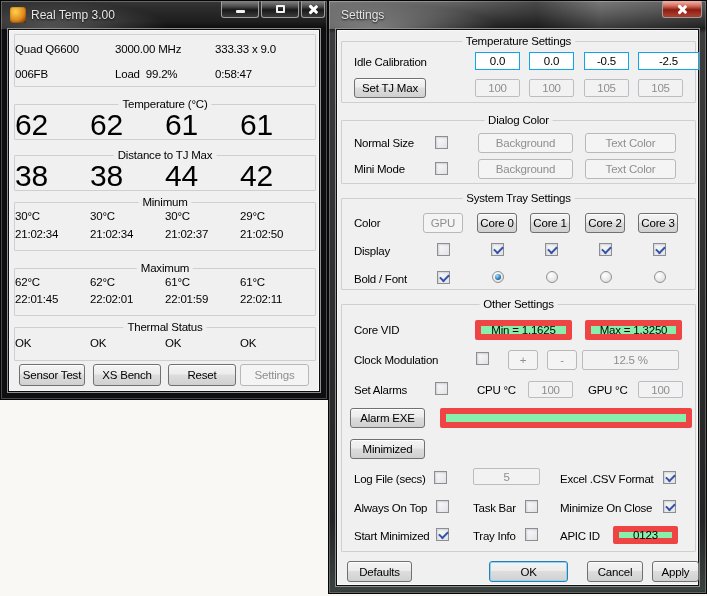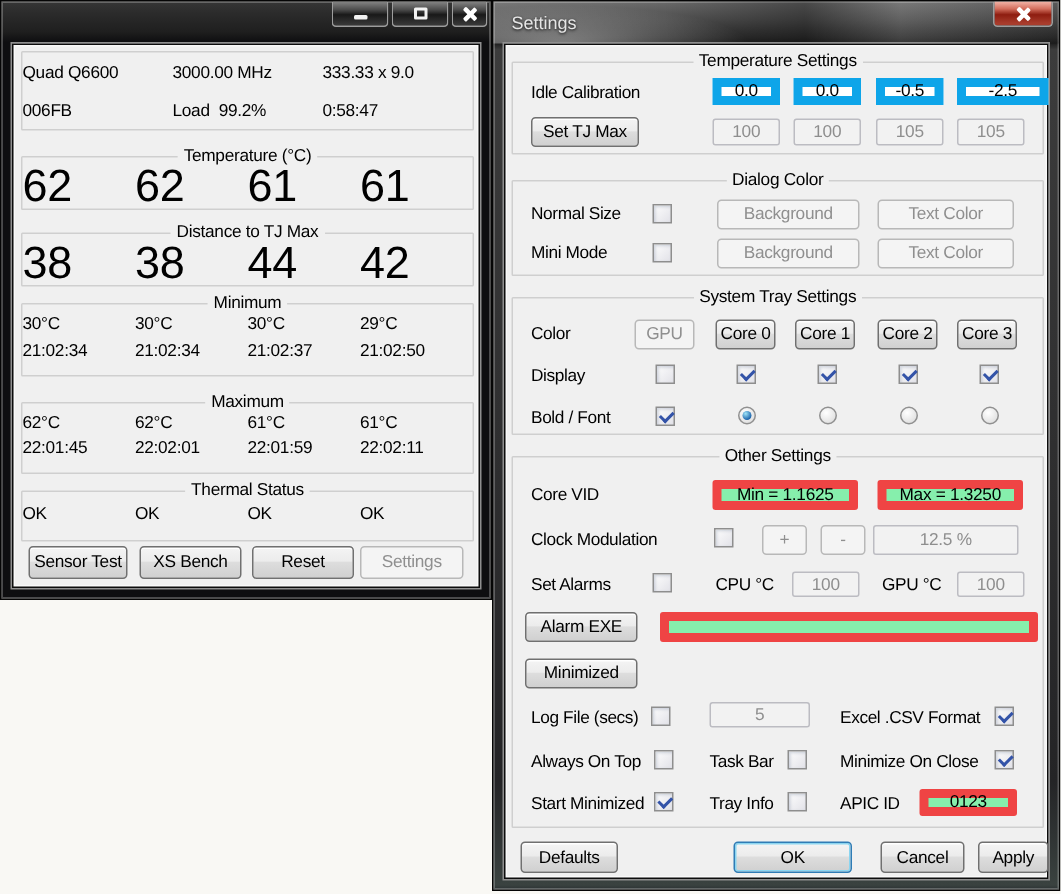--- a/index.html
+++ b/index.html
@@ -24,34 +24,38 @@
 .g-x::after{transform:rotate(-45deg)}
 .body{position:absolute;left:7px;right:7px;top:28px;bottom:7px;background:#f0f0f0;border:1px solid #0c0c0c;outline:1px solid #8f8f8f;box-shadow:inset 0 0 0 1px #f9f9f9}
 .grp{position:absolute;border:1px solid #cfcfcf;border-radius:1px}
 .grp-label{position:absolute;top:-7px;left:50%;transform:translateX(-50%);background:#f0f0f0;padding:0 4px;white-space:nowrap;line-height:13px;font-size:11.5px;letter-spacing:-0.2px}
 .cols{position:absolute;left:0;right:0;display:flex}
 .cols>div{flex:1;text-align:left;line-height:13px;font-size:11.5px;letter-spacing:-0.2px}
 .bignum>div{font-size:30px;line-height:34px}
 .btn{position:absolute;display:flex;align-items:center;justify-content:center;border:1px solid #707070;border-radius:3px;background:linear-gradient(180deg,#f4f4f4 0%,#ececec 45%,#dddddd 50%,#d0d0d0 100%);box-shadow:inset 0 1px 0 #fff;font-size:11.5px;letter-spacing:-0.2px;white-space:nowrap}
 .btn.disabled{border-color:#b8b8b8;background:#f4f4f4;box-shadow:none;color:#8f8f8f}
 .btn.default{border:1px solid #2f7cb5;box-shadow:inset 0 0 0 1px #8bd5f0}
-.fld{position:absolute;display:flex;align-items:center;justify-content:center;background:#fff;border:6px solid #0ea5e9;font-size:11.5px;letter-spacing:-0.2px;white-space:nowrap}
+.fld{position:absolute;display:flex;align-items:center;justify-content:center;background:#fff;border:1px solid #0ea5e9;font-size:11.5px;letter-spacing:-0.2px;white-space:nowrap}
 .fld.dis{background:#f2f2f2;border:1px solid #bcbcc2;border-radius:2px;color:#8e8e8e}
 .fld.static{background:#86efac;border:6px solid #ef4444;border-radius:2px;color:#000}
 .cb{position:absolute;width:13px;height:13px;border:1px solid #8e8e8e;background:linear-gradient(135deg,#fdfdfd,#e2e2e8);box-shadow:inset 1px 1px 2px rgba(80,100,130,.25)}
 .cb.checked::after{content:"";position:absolute;left:2px;top:2px;width:7px;height:4px;border-left:2px solid #3353a8;border-bottom:2px solid #3353a8;transform:rotate(-45deg)}
 .rd{position:absolute;width:12px;height:12px;border:1px solid #909090;border-radius:50%;background:radial-gradient(circle at 38% 32%,#fff,#d8d8d8)}
 .rd.checked::after{content:"";position:absolute;left:2px;top:2px;width:6px;height:6px;border-radius:50%;background:radial-gradient(circle at 35% 30%,#9fe4f8,#1f66ad 70%)}
 .lbl{position:absolute;white-space:nowrap;line-height:14px;font-size:11.5px;letter-spacing:-0.25px}
 .pre{white-space:pre}
 </style>
 </head>
 <body>
 
 <div class="window win-left" style="left:0;top:0;width:328px;height:400px">
+  <div class="titlebar">
+    <span class="app-icon"></span>
+    <span class="title" style="left:30px">Real Temp 3.00</span>
+  </div>
   <div class="capbtns" style="right:2px">
     <div class="capbtn" style="width:38px">
         <span class="g-min"></span>
       </div>
     <div class="capbtn" style="width:38px">
         <span class="g-max"></span>
       </div>
     <div class="capbtn" style="width:24px">
         <span class="g-x"></span>
       </div>

